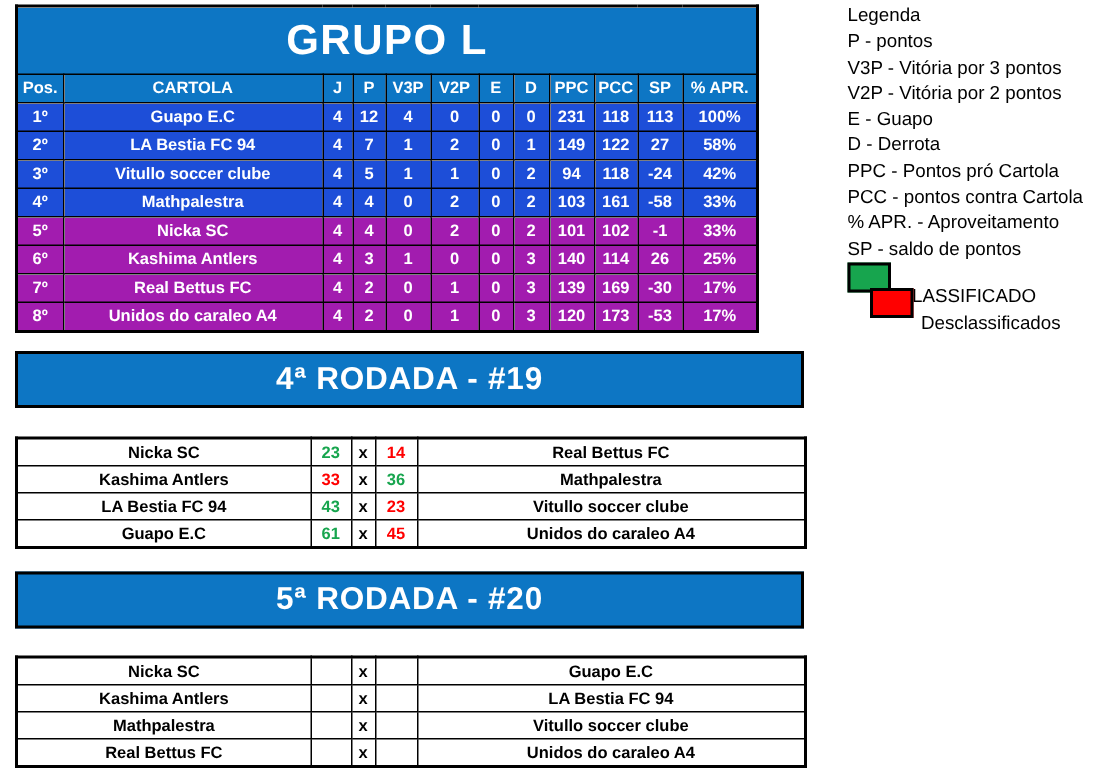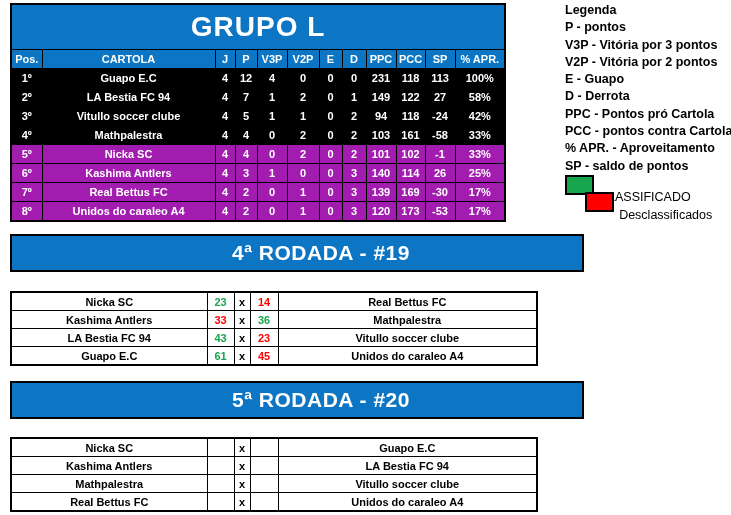--- a/index.html
+++ b/index.html
@@ -10,38 +10,38 @@
   table { border-collapse:collapse; table-layout:fixed; }
 
   
   #standings { position:absolute; left:10px; top:3px; width:494px; border:2px solid #000; }
   #standings td {
     border:1px solid #000; padding:0; height:18px; text-align:center;
     font-size:11px; font-weight:bold; color:#fff; overflow:hidden; white-space:nowrap;
   }
   #standings tr.banner-row td { height:44px; font-size:28px; background:#0d76c4; letter-spacing:1px; }
   #standings tr.head-row td { background:#0d76c4;margin-left:36px; }
-  #standings tr.g td { background:#000000;margin-left:41px; }
+  #standings tr.g td { background:#1d4ed8;margin-left:41px; }
   #standings tr.r td { background:#a21caf; }
 
   
   #legend { position:absolute; left:565px; top:2px; font-size:12.5px; color:#000; }
-  #legend .legend-line { line-height:17.3px; white-space:nowrap;font-weight:bold; }
+  #legend .legend-line { line-height:17.3px; white-space:nowrap; }
   .swatch-row { display:flex; align-items:center; height:20px; }
   .swatch { display:inline-block; width:25px; height:16px; border:2px solid #000; }
   .swatch.green { background:#17a54e; }
   .swatch.red { background:#ff0000; margin-top:-2px; }
   .swatch-row span.lab { margin-left:5px; white-space:nowrap;margin-top:24px; }
   .swatch-row.second { margin-top:-2px;justify-content:center; }
 
   
   .round-banner {
     position:absolute; left:10px; width:522px; height:34px; line-height:34px;
     background:#0d76c4; border:2px solid #000; color:#fff; font-size:21px;
-    font-weight:bold; text-align:center; letter-spacing:0.5px;padding-left:48px;
+    font-weight:bold; text-align:center; letter-spacing:0.5px;
   }
   #r4-banner { top:234px; }
   #r5-banner { top:381px; }
 
   
   .fixtures { position:absolute; left:10px; width:526px; border:2px solid #000; background:#fff; }
   .fixtures td {
     border:1px solid #000; padding:0; height:17px; text-align:center;
     font-size:11px; font-weight:bold; color:#000; overflow:hidden; white-space:nowrap;
   }

